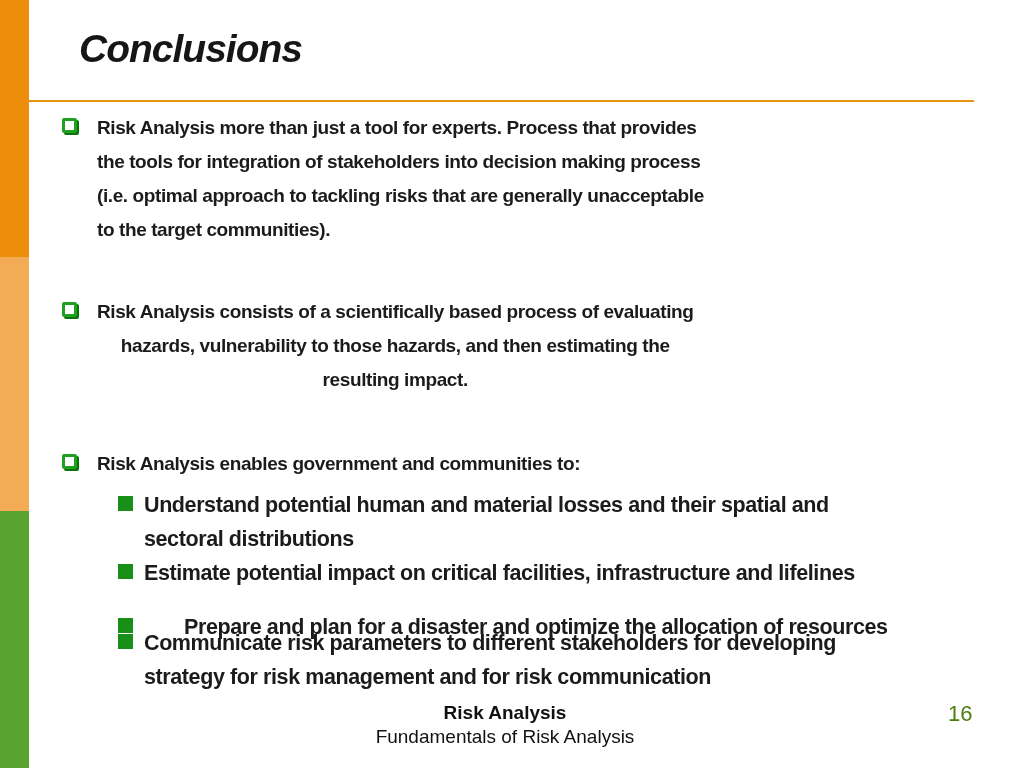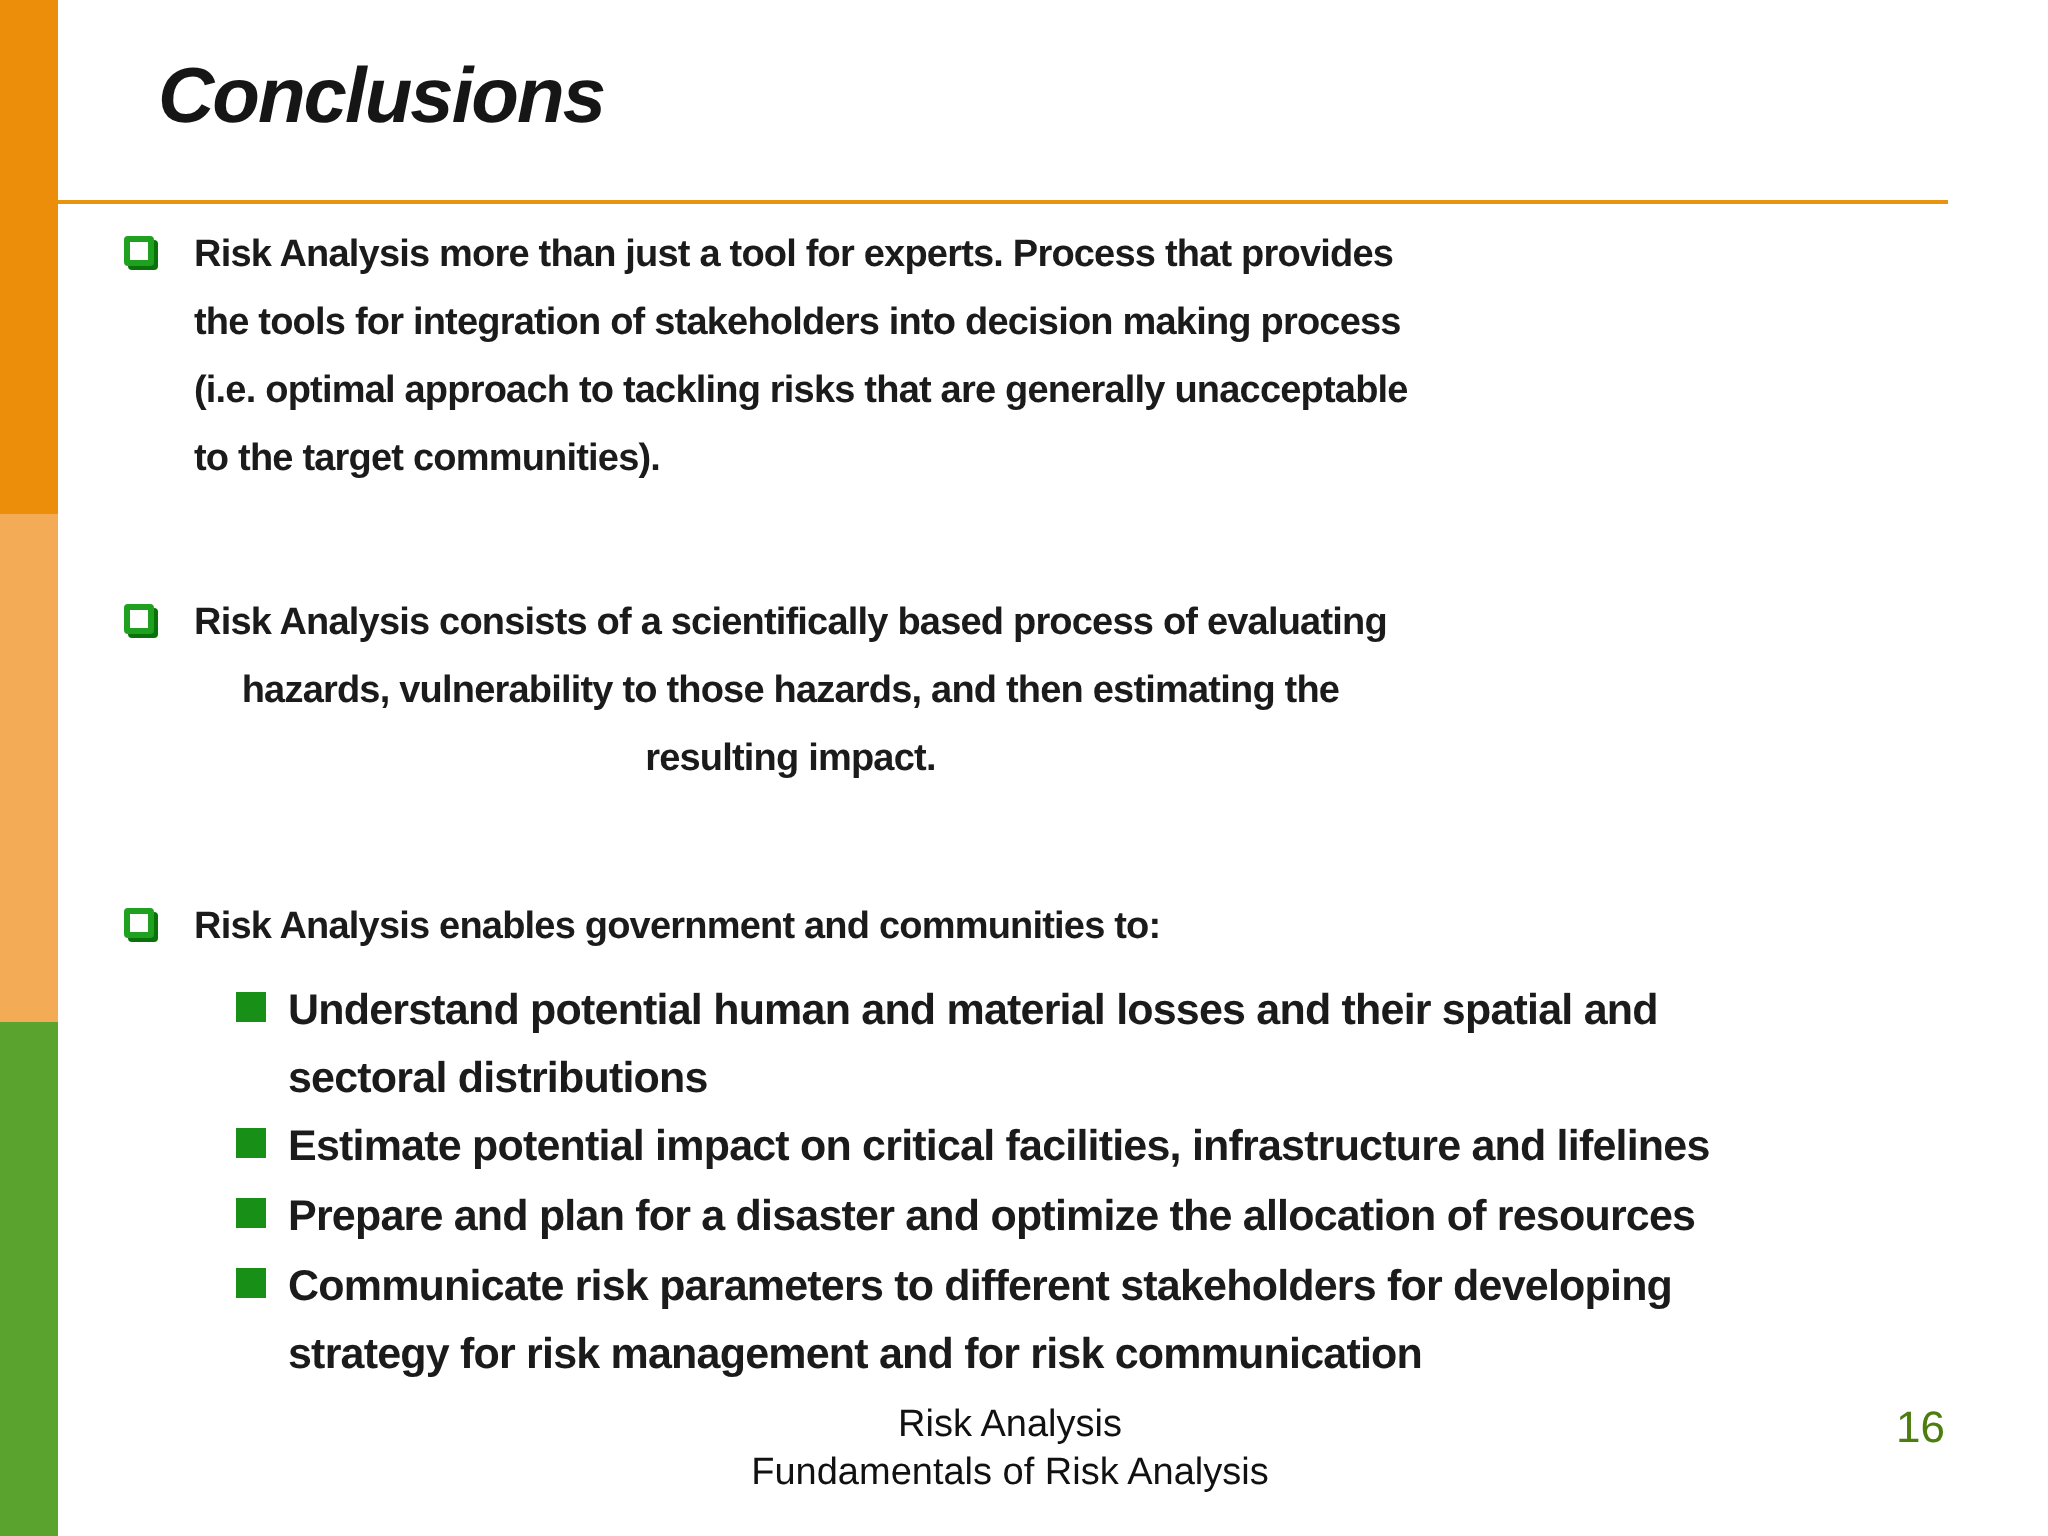--- a/index.html
+++ b/index.html
@@ -60,29 +60,29 @@
   .stext {
     font-size:21.5px; font-weight:bold; color:#1B1B1B;
     line-height:34px; letter-spacing:-0.4px; white-space:nowrap;
   }
 
   .b1 { top:111px; }
   .b2 { top:295px;text-align:center; }
   .b3 { top:447px; }
   .s1 { top:488px; }
   .s2 { top:556px; }
-  .s3 { top:591px; }
+  .s3 { top:610px;gap:40px; }
   .s4 { top:626px; }
 
   
   .footer {
     position:absolute; left:0; top:701px; width:1010px;
     text-align:center; color:#111111;
   }
-  .footer .f1 { font-size:19px; font-weight:normal; line-height:24px; }
+  .footer .f1 { font-size:19px; font-weight:bold; line-height:24px; }
   .footer .f2 { font-size:19px; font-weight:normal; line-height:24px; }
 
   .pagenum {
     position:absolute; left:948px; top:701px;
     font-size:22px; color:#4d7c0f;
   }
 </style>
 </head>
 <body>
 

